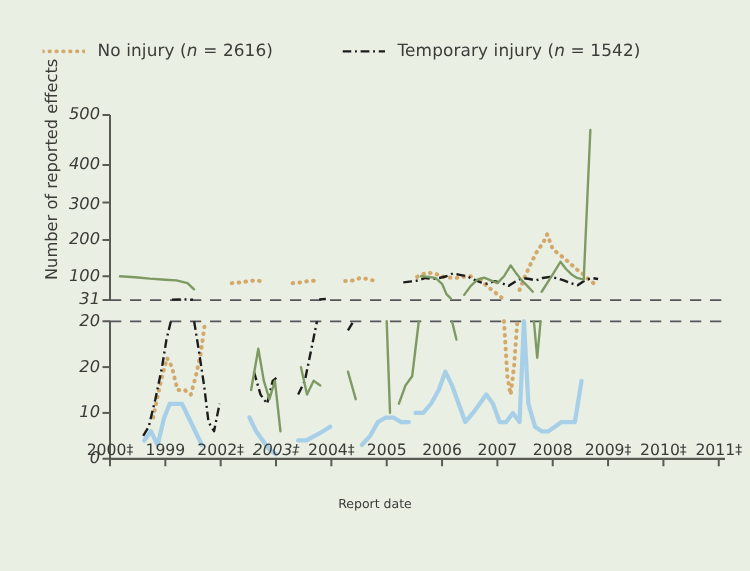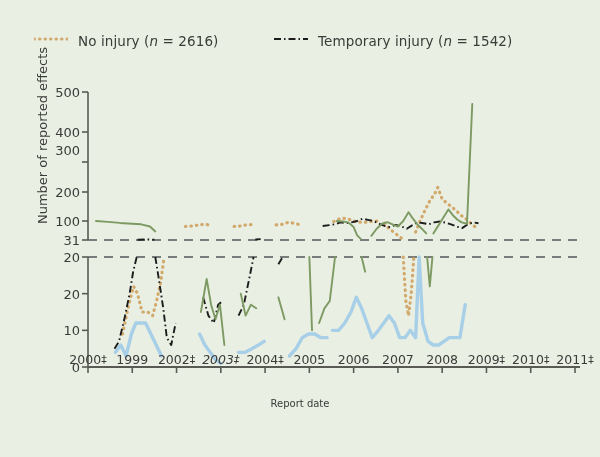--- a/index.html
+++ b/index.html
@@ -9,21 +9,21 @@
     font-family:"DejaVu Sans", sans-serif;
     color:#3b3b38;
     overflow:hidden;
     position:relative;
   }
   #root{position:absolute;inset:0;}
 
   
   .legend{position:absolute;left:34px;top:18px;width:540px;}
   .legend-row{display:flex;align-items:center;height:26px;}
-  .legend-item{display:flex;margin-top:20px;}
+  .legend-item{display:flex;align-items:center;margin-top:20px;}
   .legend-item.col1{width:240px;}
   .legend-swatch{width:34px;height:12px;flex:none;margin-right:10px;position:relative;}
   .legend-swatch svg{display:block;}
   .legend-label{font-size:13.5px;white-space:nowrap;letter-spacing:.1px;}
   .legend-label .it{font-style:italic;}
 
   
   .plot{position:absolute;left:0;top:0;width:600px;height:457px;}
   .axis-title-y{
     position:absolute;
@@ -32,21 +32,21 @@
     transform:rotate(-90deg);
     transform-origin:center center;
     text-align:center;
     font-size:13px;
   }
   .axis-title-x{
     position:absolute;left:0;top:398px;width:600px;
     text-align:center;font-size:10px;
   }
   .ytick-label{position:absolute;right:0;font-size:13px;text-align:right;
-     transform:translateY(-50%);width:44px;}
+     transform:translateY(-50%);width:44px;font-style:italic;}
   .ylabels{position:absolute;left:36px;top:0;width:44px;height:457px;}
   .xlabels{position:absolute;left:0;top:352px;width:549px;height:20px;}
   .xtick-label{position:absolute;font-size:12.5px;transform:translateX(-50%);
      white-space:nowrap;}
   .dag{font-size:11px;vertical-align:1px;}
   svg.canvas{position:absolute;left:0;top:0;}
 </style>
 </head>
 <body>
 
@@ -132,21 +132,21 @@
         <polyline points="115.44909090908608,352.3333333333333 120.76181818181858,345 126.07454545454102,356 131.38727272727354,334 135.81454545454224,323 140.241818181821,323 145.55454545454344,323 150.86727272727595,334 156.1799999999984,345 161.4927272727309,356" fill="none" stroke="#a8cfe8" stroke-width="3.4" stroke-linecap="round" stroke-linejoin="round"></polyline>
         <polyline points="199.56727272727193,334 204.88000000000443,345 210.19272727272687,352.3333333333333 215.50545454545937,359.6666666666667 220.8181818181818,363.3333333333333" fill="none" stroke="#a8cfe8" stroke-width="3.4" stroke-linecap="round" stroke-linejoin="round"></polyline>
         <polyline points="238.52727272727674,352.3333333333333 245.1681818181798,352.3333333333333 251.8090909090929,348.6666666666667 258.44999999999595,345 264.2054545454554,341.3333333333333" fill="none" stroke="#a8cfe8" stroke-width="3.4" stroke-linecap="round" stroke-linejoin="round"></polyline>
         <polyline points="289.4409090909071,356 296.0818181818202,348.6666666666667 302.2799999999964,337.6666666666667 308.47818181818263,334 314.6763636363588,334 320.87454545454506,337.6666666666667 327.0727272727313,337.6666666666667" fill="none" stroke="#a8cfe8" stroke-width="3.4" stroke-linecap="round" stroke-linejoin="round"></polyline>
         <polyline points="332.38545454545374,330.3333333333333 338.58363636364,330.3333333333333 344.78181818181616,323 350.9800000000024,312 356.29272727272485,297.33333333333337 361.6054545454574,308.3333333333333 366.91818181817985,323 372.23090909091235,337.6666666666667 378.42909090908853,330.3333333333333 383.74181818182103,323 389.0545454545435,315.6666666666667 394.3672727272759,323 399.67999999999836,337.6666666666667 404.99272727273086,337.6666666666667 410.3054545454533,330.3333333333333 415.6181818181858,337.6666666666667 419.16000000000076,257 422.7018181818157,323 428.0145454545483,341.3333333333333 433.3272727272707,345 438.6400000000032,345 443.95272727272567,341.3333333333333 449.26545454545817,337.6666666666667 454.5781818181806,337.6666666666667 459.8909090909131,337.6666666666667 465.20363636363555,304.6666666666667" fill="none" stroke="#a8cfe8" stroke-width="3.4" stroke-linecap="round" stroke-linejoin="round"></polyline>
       </svg>
     <div class="ylabels" id="ylabels">
         <div class="ytick-label" style="top: 240px;">31</div>
         <div class="ytick-label" style="top: 221px; text-align: right;">100</div>
         <div class="ytick-label" style="top: 192px;">200</div>
-        <div class="ytick-label" style="top: 150px;">300</div>
+        <div class="ytick-label" style="top: 164px;">300</div>
         <div class="ytick-label" style="top: 132px;">400</div>
         <div class="ytick-label" style="top: 92px;">500</div>
         <div class="ytick-label" style="top: 367px;">0</div>
         <div class="ytick-label" style="top: 330.333px;">10</div>
         <div class="ytick-label" style="top: 293.667px;">20</div>
         <div class="ytick-label" style="top: 257px;">20</div>
       </div>
     <div class="xlabels" id="xlabels">
         <div class="xtick-label" style="left: 88px;">2000<span class="dag">‡</span></div>
         <div class="xtick-label" style="left: 132.273px;">1999</div>

